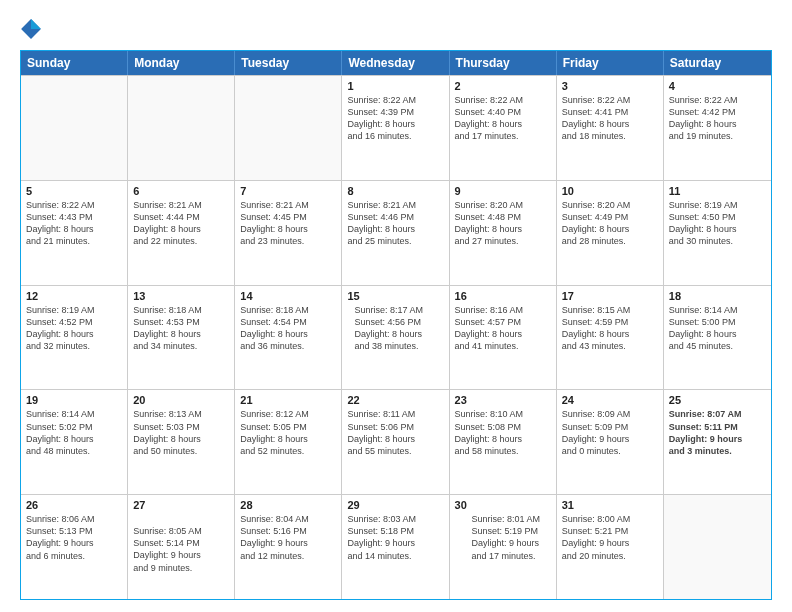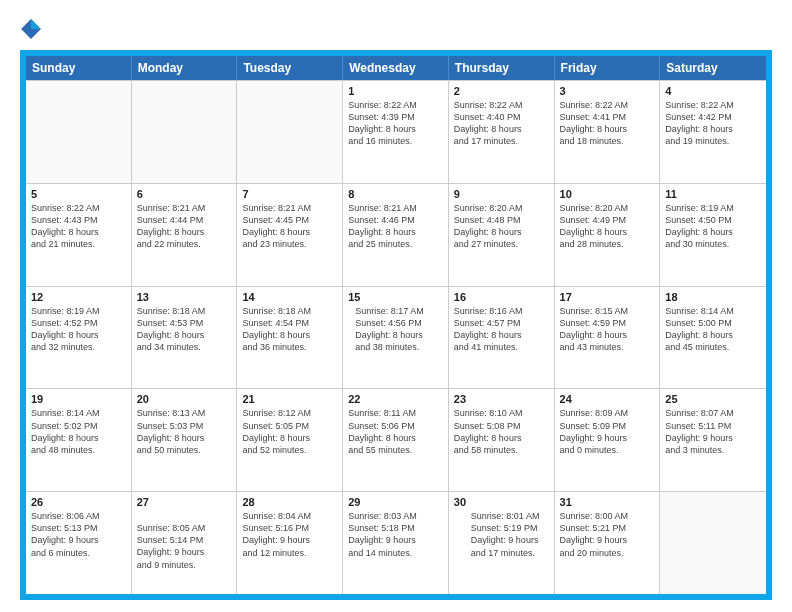--- a/index.html
+++ b/index.html
@@ -42,21 +42,21 @@
       line-height: 1.1;
     }
     .location {
       font-size: 13px;
       color: #444;
     }
     .calendar {
       flex: 1;
       display: flex;
       flex-direction: column;
-      border: 6px solid #0ea5e9;
+      border: 1px solid #0ea5e9;
     }
     .cal-header-row {
       display: grid;
       grid-template-columns: repeat(7, 1fr);
       background: #2a6db5;
     }
     .cal-header-cell {
       color: #fff;
       font-size: 12px;
       font-weight: bold;
@@ -302,21 +302,21 @@
           </div>
           <div class="cal-cell">
             <div class="day-number">24</div>
             <div class="cell-info" style="white-space: pre-line;">Sunrise: 8:09 AM
 Sunset: 5:09 PM
 Daylight: 9 hours
 and 0 minutes.</div>
           </div>
           <div class="cal-cell">
             <div class="day-number">25</div>
-            <div class="cell-info" style="white-space: pre-line;">Sunrise: 8:07 AM
+            <div class="cell-info" style="white-space: pre-line; font-weight: bold;">Sunrise: 8:07 AM
 Sunset: 5:11 PM
 Daylight: 9 hours
 and 3 minutes.</div>
           </div>
         </div>
         <div class="cal-week">
           <div class="cal-cell">
             <div class="day-number">26</div>
             <div class="cell-info" style="white-space: pre-line;">Sunrise: 8:06 AM
 Sunset: 5:13 PM

